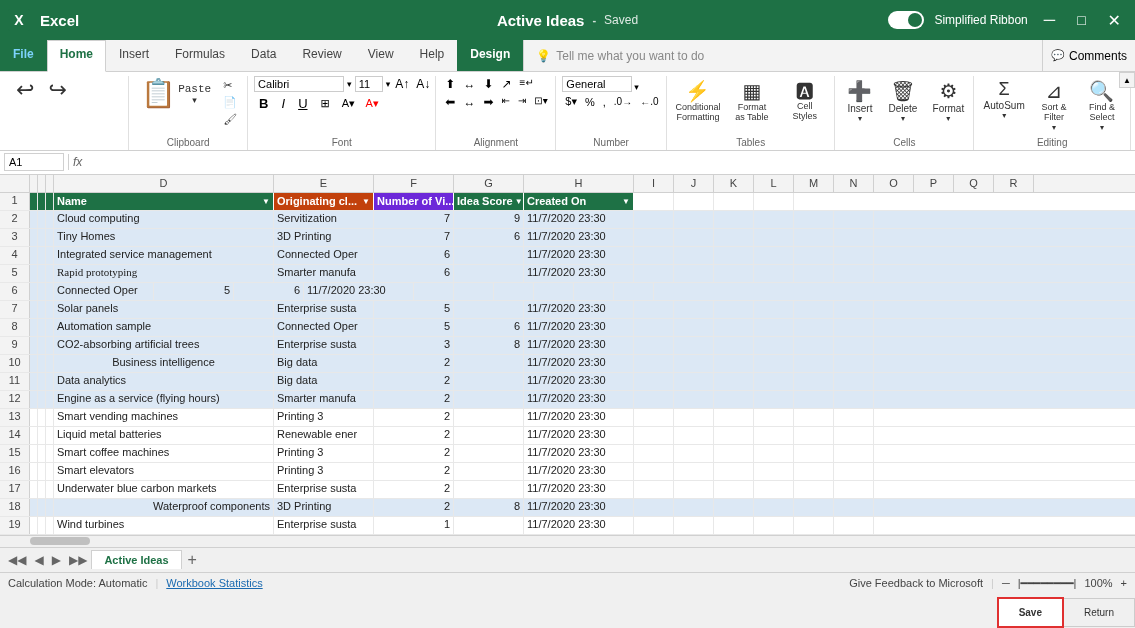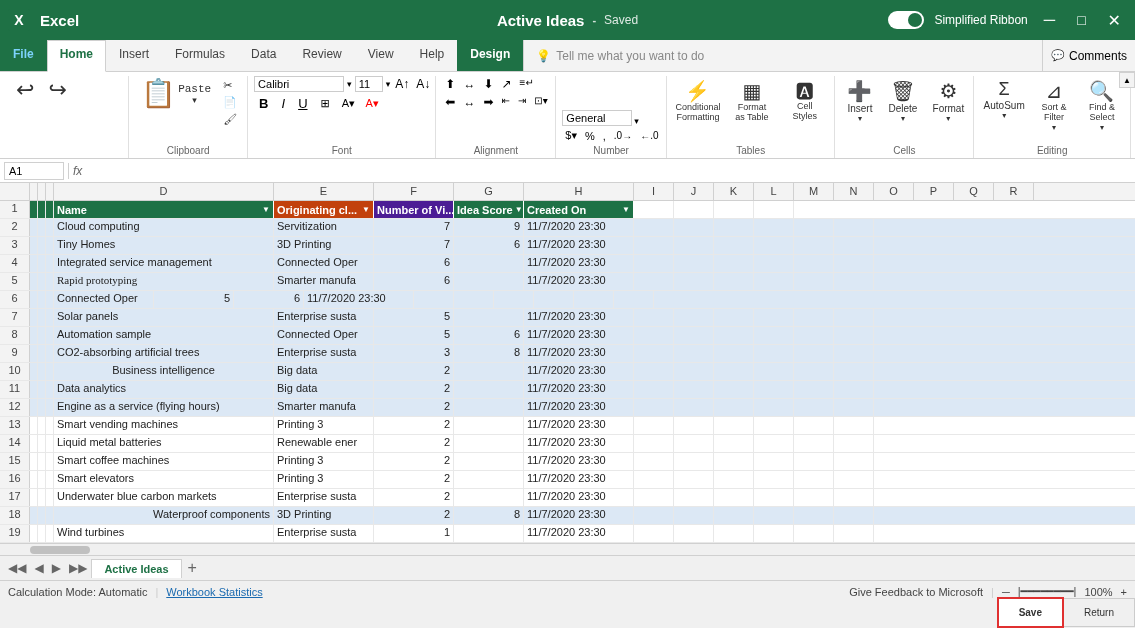--- a/index.html
+++ b/index.html
@@ -404,21 +404,21 @@
         <span style="cursor:pointer;padding:1px 3px;font-size:10px;">⇤</span>
         <span style="cursor:pointer;padding:1px 3px;font-size:10px;">⇥</span>
         <span style="cursor:pointer;padding:1px 3px;font-size:10px;">⊡▾</span>
       </div>
     </div>
     <div class="ribbon-group-label">Alignment</div>
   </div>
 
   <div class="ribbon-group" style="min-width:110px;">
     <div class="ribbon-group-inner" style="flex-direction:column;gap:2px;">
-      <div style="display:flex;align-items:flex-end;gap:2px;margin-top:34px;">
+      <div style="display:flex;align-items:flex-end;gap:2px;">
         <input type="text" value="General" style="width: 70px; font-size: 11px; border: 1px solid rgb(204, 204, 204); padding: 1px 3px;">
         <span style="font-size:9px;">▾</span>
       </div>
       <div style="display:flex;gap:2px;align-items:center;">
         <span style="cursor:pointer;padding:1px 3px;font-size:11px;">$▾</span>
         <span style="cursor:pointer;padding:1px 3px;font-size:11px;">%</span>
         <span style="cursor:pointer;padding:1px 3px;font-size:11px;">,</span>
         <span style="cursor:pointer;padding:1px 3px;font-size:10px;">.0→</span>
         <span style="cursor:pointer;padding:1px 3px;font-size:10px;">←.0</span>
       </div>
@@ -525,21 +525,21 @@
 
   <div style="overflow-y:auto;overflow-x:hidden;flex:1;" id="data-rows-container">
 
     <div class="data-row" style="min-height:18px;">
       <div class="row-num">1</div>
       <div style="width:8px;min-width:8px;border-right:1px solid #e8e8e8;background:#1e7145;"></div>
       <div style="width:8px;min-width:8px;border-right:1px solid #e8e8e8;background:#1e7145;"></div>
       <div style="width:8px;min-width:8px;border-right:1px solid #e8e8e8;background:#1e7145;"></div>
       <div class="cell header-row" style="width:220px;min-width:220px;background:#1e7145;color:white;">Name <span class="filter-arrow">▼</span></div>
       <div class="cell header-row" style="width:100px;min-width:100px;background:#c2410c;color:white;">Originating cl... <span class="filter-arrow">▼</span></div>
-      <div class="cell header-row" style="width:80px;min-width:80px;background:#4c1d95;color:white;">Number of Vi... </div>
+      <div class="cell header-row" style="width:80px;min-width:80px;background:#6d28d9;color:white;">Number of Vi... </div>
       <div class="cell header-row" style="width:70px;min-width:70px;background:#1e7145;color:white;">Idea Score <span class="filter-arrow">▼</span></div>
       <div class="cell header-row" style="width:110px;min-width:110px;background:#1e7145;color:white;">Created On <span class="filter-arrow">▼</span></div>
       <div class="cell" style="width:40px;min-width:40px;"></div>
       <div class="cell" style="width:40px;min-width:40px;"></div>
       <div class="cell" style="width:40px;min-width:40px;"></div>
       <div class="cell" style="width:40px;min-width:40px;"></div>
     </div>
   <div class="data-row" style="min-height: 18px; background: rgb(220, 232, 245);">
         <div class="row-num">2</div>
         <div style="width: 8px; min-width: 8px; border-right: 1px solid rgb(232, 232, 232);"></div>

